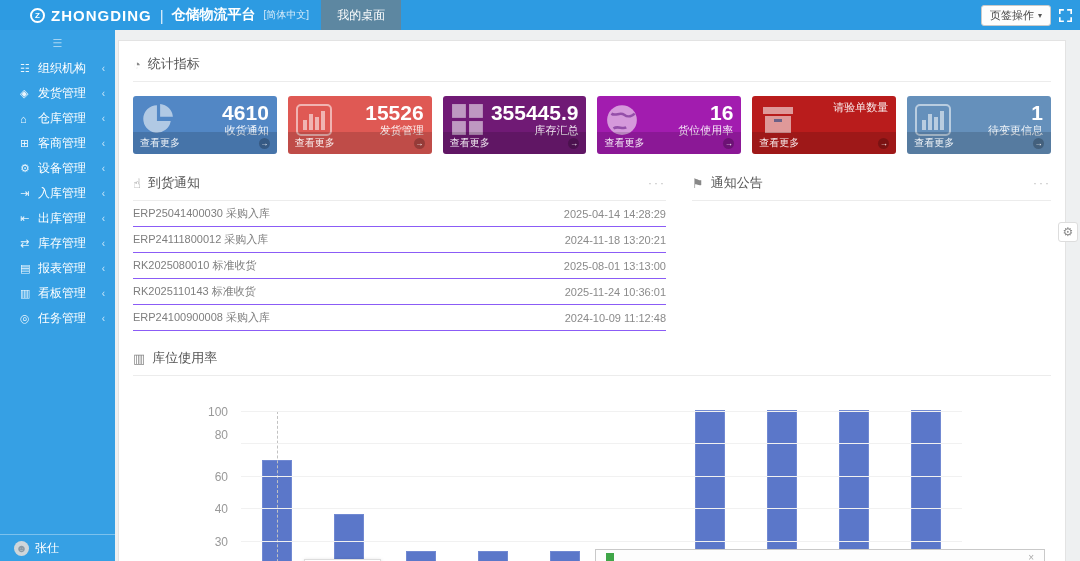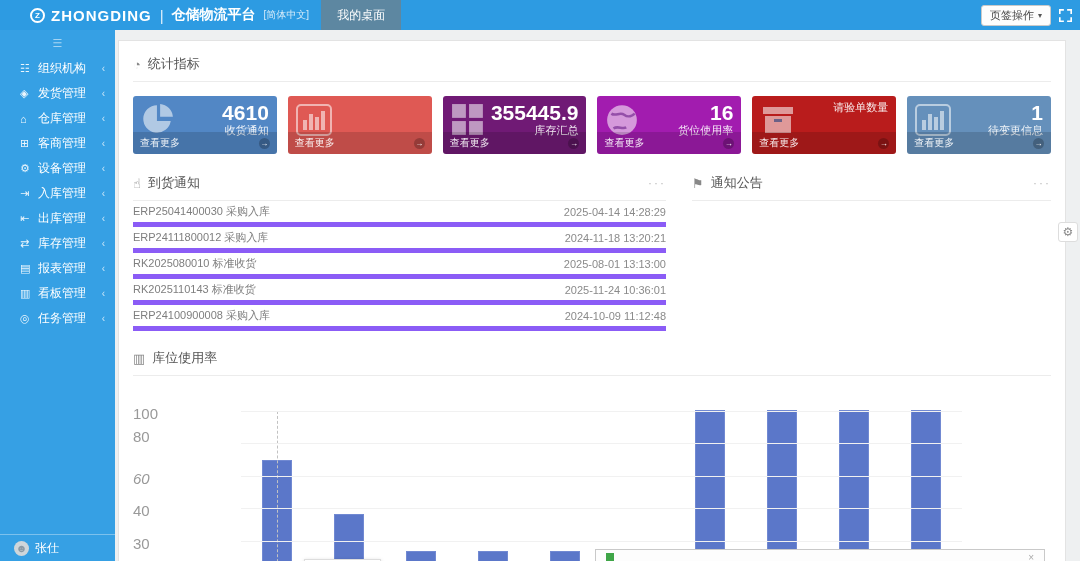--- a/index.html
+++ b/index.html
@@ -87,33 +87,33 @@
   }
   
   .cols { display:flex; gap:26px; }
   .col-left { flex:0 0 533px; }
   .col-right { flex:1; }
   .col-head { display:flex; align-items:center; gap:7px; font-size:13px; color:#555; padding:4px 0 8px; }
   .dots { margin-left:auto; color:#bbb; letter-spacing:2px; font-size:12px; cursor:pointer; }
   .arrival-list { min-height:138px; }
   .arrival-row {
     display:flex; align-items:center; height:26px;
-    border-bottom:5px solid #8b5cf6; font-size:11px; color:#7e7e7e; cursor:pointer;
+    border-bottom:1px solid #8b5cf6; font-size:11px; color:#7e7e7e; cursor:pointer;
   }
   .arrival-time { margin-left:auto; color:#8a8a8a; }
   .notice-empty { min-height:138px; }
   
   .chart-sec { margin-top:6px; }
   .chart-wrap { position:relative; height:215px; }
   .plot {
     position:absolute; left:108px; top:35px; width:721px; height:162px;
     border-bottom:1px solid #ccc;
   }
   .gridline { position:absolute; left:0; right:0; height:1px; background:#f1f1f1; }
-  .ylabel { position:absolute; width:95px; font-size:15px; color:#999; }
+  .ylabel { position:absolute; width:95px; text-align:right; font-size:12px; color:#999; }
   .slots { position:absolute; inset:0; display:flex; }
   .slot { flex:1; display:flex; align-items:flex-end; justify-content:center; height:100%; }
   .bar { width:30px; background:#5b77c9; border:1px solid #7189d2; border-bottom:none; }
   .hover-line { position:absolute; top:0; bottom:0; left:5%; border-left:1px dashed #c2c2c2; }
   .tooltip {
     position:absolute; left:171px; top:183px; background:#fff; border:1px solid #ddd;
     box-shadow:0 1px 4px rgba(0,0,0,.15); font-size:11px; color:#666;
     padding:3px 10px; white-space:nowrap; z-index:5;
   }
   
@@ -262,20 +262,24 @@
       <div class="card-body">
         <span class="card-icon">
             <svg width="36" height="34" viewBox="0 0 36 32">
               <rect x="1" y="1" width="34" height="30" rx="4" fill="none" stroke="#fff" stroke-width="2"></rect>
               <rect x="7" y="16" width="4" height="10" fill="#fff"></rect>
               <rect x="13" y="10" width="4" height="16" fill="#fff"></rect>
               <rect x="19" y="13" width="4" height="13" fill="#fff"></rect>
               <rect x="25" y="7" width="4" height="19" fill="#fff"></rect>
             </svg>
           </span>
+        <span class="card-num-wrap">
+          <div class="card-value">15526</div>
+          <div class="card-label">发货管理</div>
+        </span>
       </div>
       <div class="card-foot">
         <span class="foot-label">查看更多</span>
         <span class="arrow">→</span>
       </div>
     </div>
 
     <div class="card" style="background: #701a75;">
       <div class="card-body">
         <span class="card-icon">
@@ -448,21 +452,21 @@
         <div class="hover-line"></div>
       <div class="gridline" style="top: 129.6px;"></div>
           <div class="gridline" style="top: 97.2px;"></div>
           <div class="gridline" style="top: 64.8px;"></div>
           <div class="gridline" style="top: 32.4px;"></div>
           <div class="gridline" style="top: 0px;"></div>
         </div>
       <div class="tooltip">托盘一物流</div>
     <div class="ylabel" style="top: 158.6px;">30</div>
         <div class="ylabel" style="top: 126.2px;">40</div>
-        <div class="ylabel" style="top: 93.8px; font-style: italic;">60</div>
+        <div class="ylabel" style="top: 93.8px;">60</div>
         <div class="ylabel" style="top: 52px;">80</div>
         <div class="ylabel" style="top: 29px;">100</div>
       </div>
   </div>
 </div>
 
 <div class="gear-fab">
   <span>⚙</span>
 </div>
 

